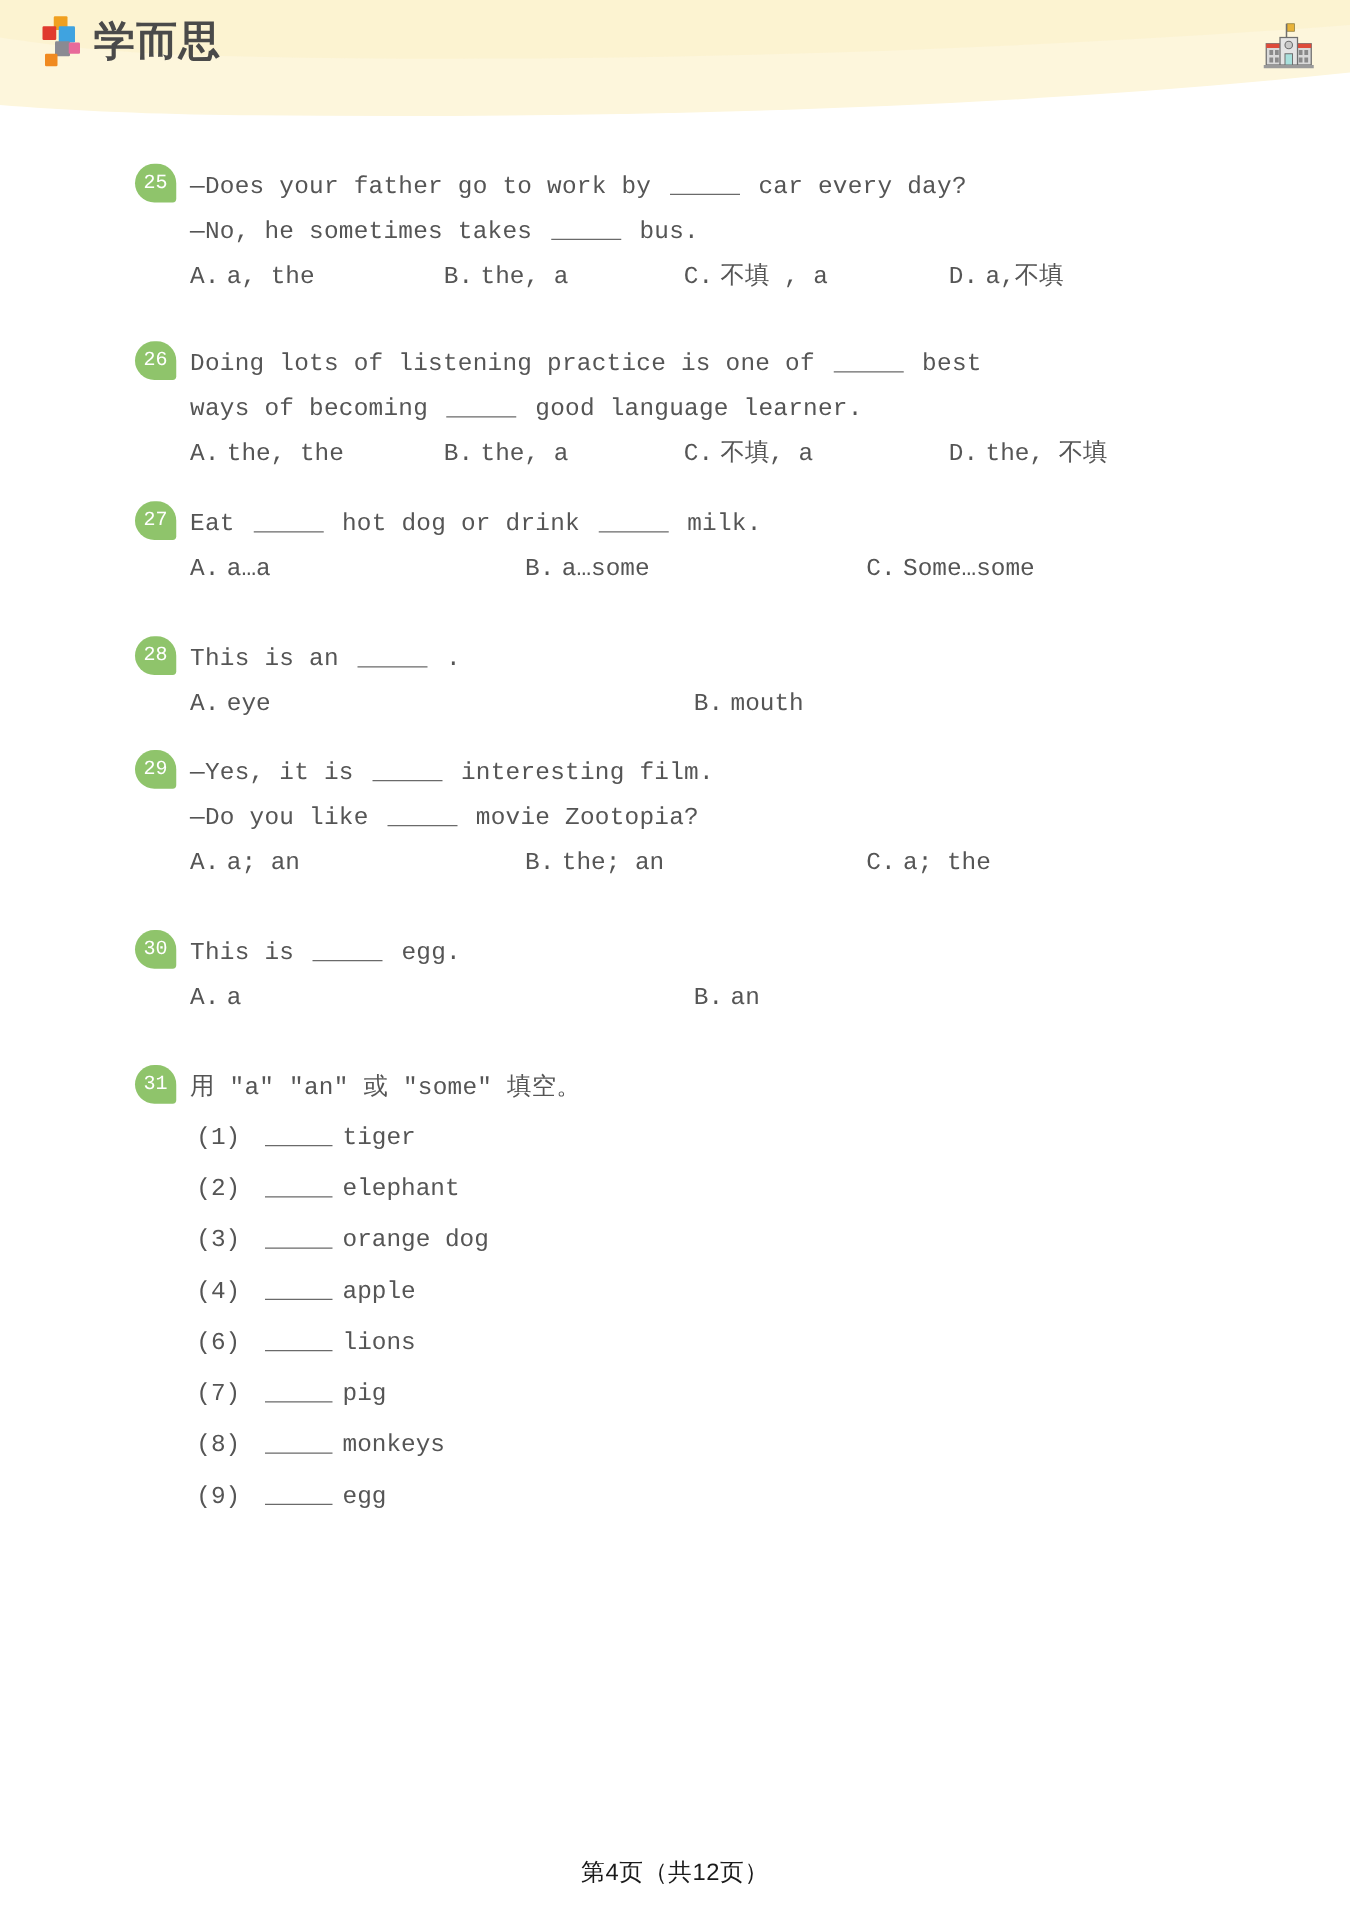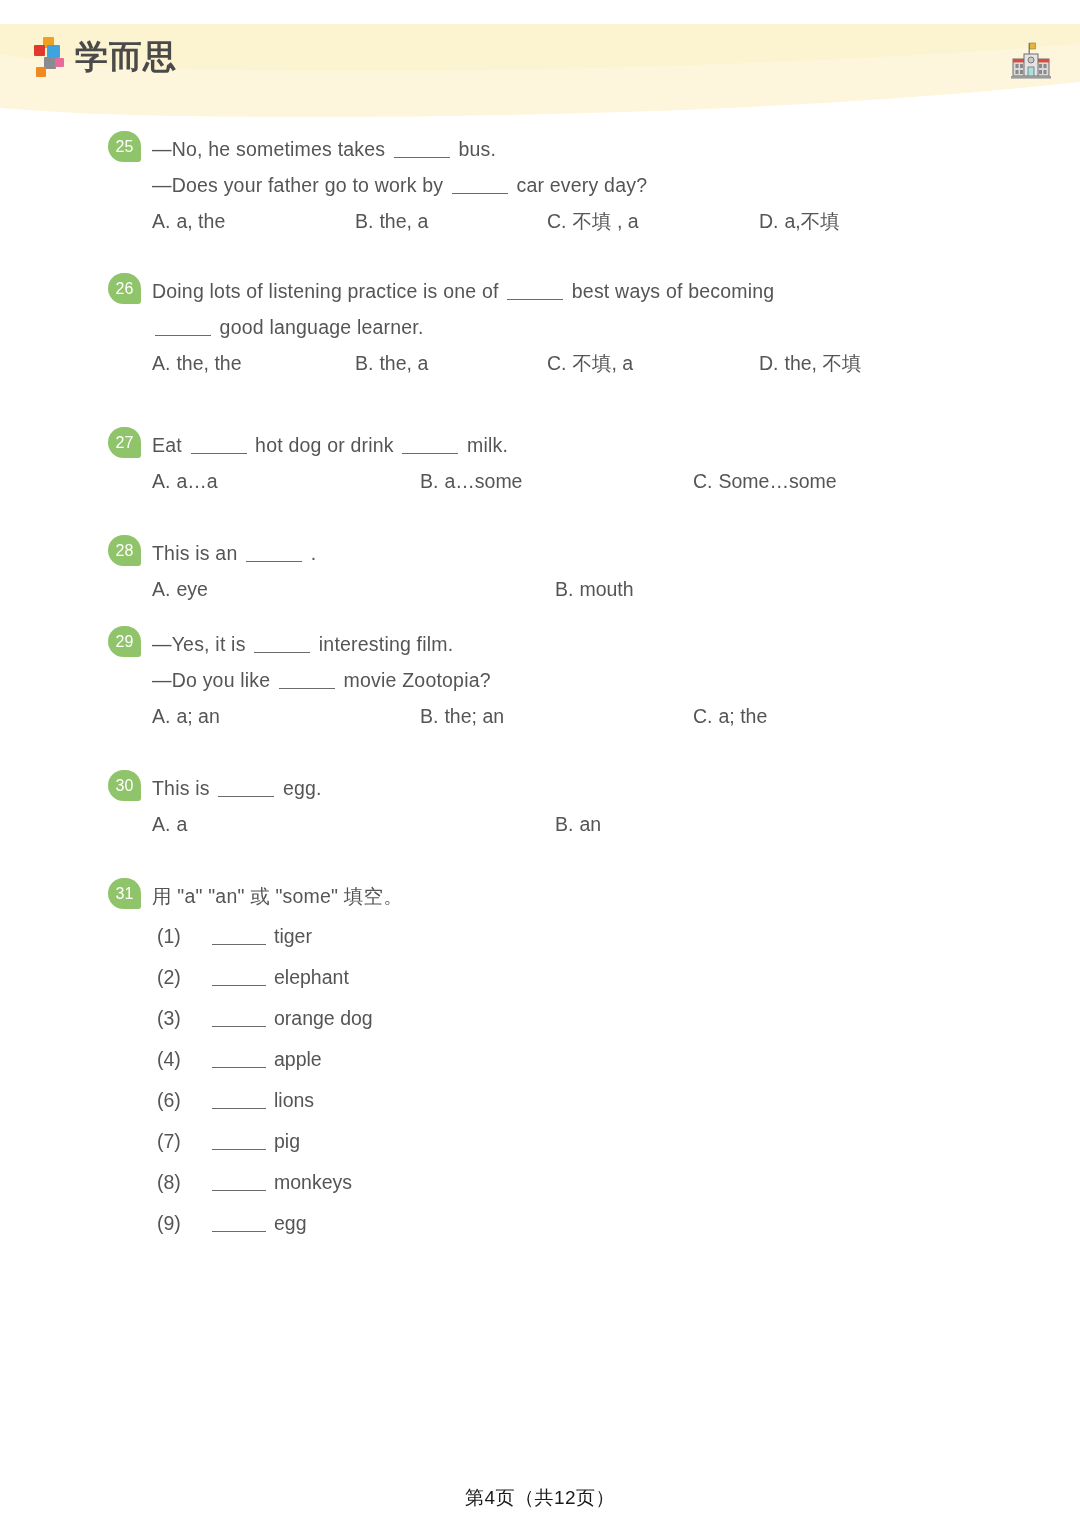--- a/index.html
+++ b/index.html
@@ -13,21 +13,20 @@
     overflow: hidden;
   }
 
   
   .header {
     position: absolute;
     top: 0; left: 0;
     width: 1080px;
     height: 96px;
     overflow: hidden;
-    margin-top: 24px;
   }
   .header-bg {
     position: absolute;
     top: 0; left: 0;
     width: 1080px;
     height: 96px;
   }
   .logo-wrap {
     position: absolute;
     left: 34px;
@@ -68,20 +67,21 @@
     top: 16px;
     width: 44px;
     height: 44px;
   }
 
   
   .content {
     position: absolute;
     top: 96px; left: 0;
     width: 880px;
+    font-family: Liberation Mono, monospace;
   }
 
   .question {
     position: relative;
     padding-left: 152px;
     padding-right: 80px;
     min-height: 1px;
   }
 
   .qnum {
@@ -156,21 +156,21 @@
     color: #555555;
   }
   .subitem .blank {
     width: 54px;
     margin-right: 8px;
   }
 
   
   .q25 { margin-top: 35px; }
   .q26 { margin-top: 34px; }
-  .q27 { margin-top: 46px; }
+  .q27 { margin-top: 20px; }
   .q28 { margin-top: 36px; }
   .q29 { margin-top: 19px; }
   .q30 { margin-top: 36px; }
   .q31 { margin-top: 36px; }
 
   
   .footer {
     position: absolute;
     bottom: 18px;
     left: 0;
@@ -221,22 +221,22 @@
     <rect x="30" y="30" width="3" height="4" fill="#8a8a8a"></rect>
     <rect x="34.5" y="30" width="3" height="4" fill="#8a8a8a"></rect>
     <rect x="2" y="36" width="40" height="2.6" fill="#9a9a9a"></rect>
   </svg>
 </div>
 
 <div class="content">
 
   <div class="question q25">
     <div class="qnum">25</div>
+    <div class="qtext"><span>—Does your father go to work by </span><span class="blank"></span><span> car every day?</span></div>
     <div class="qtext"><span>—No, he sometimes takes </span><span class="blank"></span><span> bus.</span></div>
-    <div class="qtext"><span>—Does your father go to work by </span><span class="blank"></span><span> car every day?</span></div>
     <div class="options cols4">
       <span class="opt"><span class="opt-letter">A.</span><span>a, the</span></span>
       <span class="opt"><span class="opt-letter">B.</span><span>the, a</span></span>
       <span class="opt"><span class="opt-letter">C.</span><span>不填 , a</span></span>
       <span class="opt"><span class="opt-letter">D.</span><span>a,不填</span></span>
     </div>
   </div>
 
   <div class="question q26">
     <div class="qnum">26</div>

